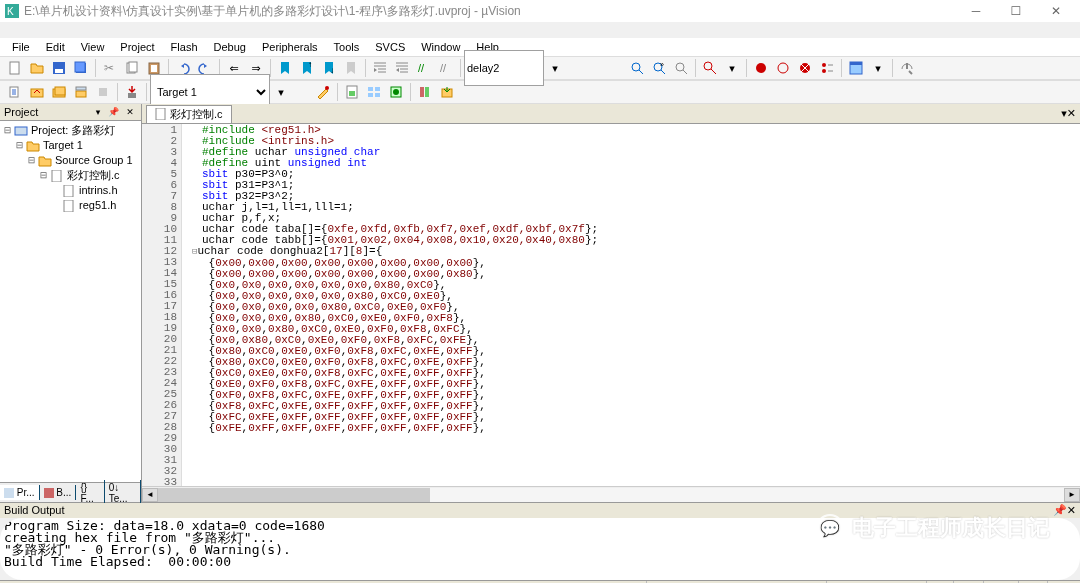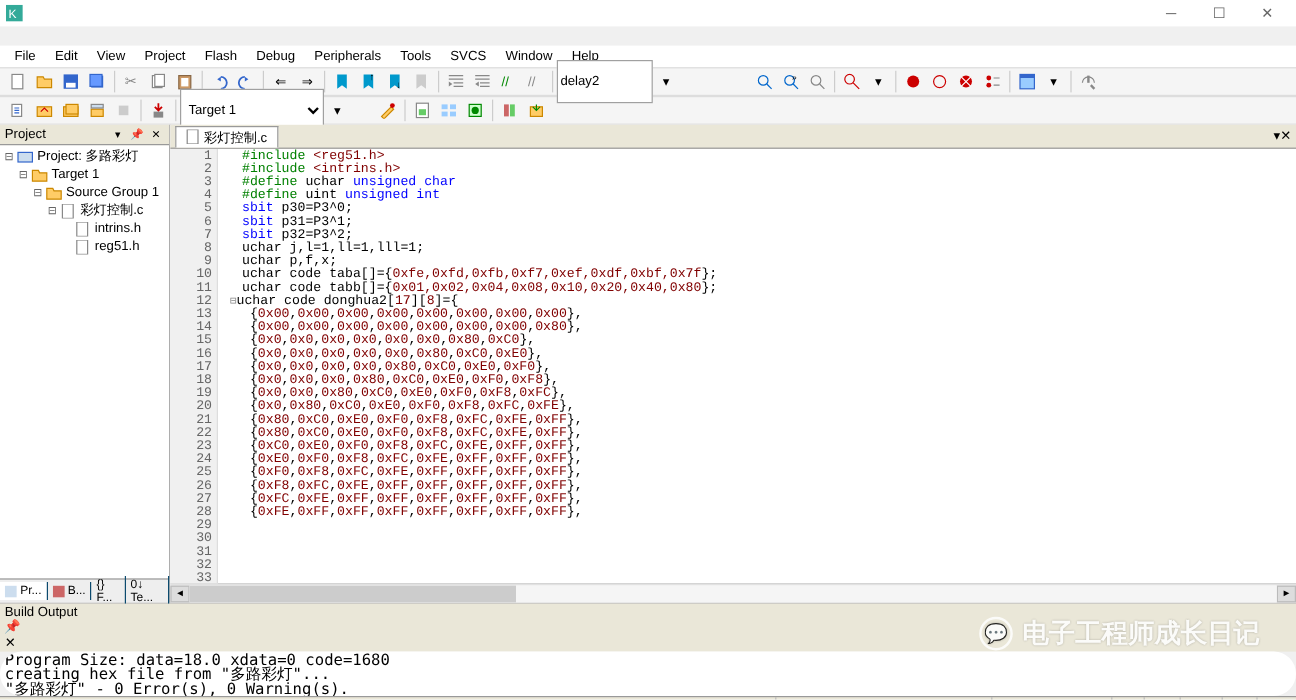--- a/index.html
+++ b/index.html
@@ -39,38 +39,39 @@
   .gutter { width: 40px; background: #f0f0f0; border-right: 1px solid #ddd; text-align: right; color: #666; padding: 1px 4px 1px 0; flex-shrink: 0; }
   .codelines { padding: 1px 0 1px 20px; white-space: pre; }
   .kw-green { color: #008000; }
   .kw-blue { color: #0000ff; }
   .kw-maroon { color: #800000; }
   .hscroll { height: 16px; background: #eee; border-top: 1px solid #ccc; display: flex; align-items: center; }
   .hscroll .harrow { width: 16px; height: 14px; background: #ddd; border: 1px solid #bbb; display: flex; align-items: center; justify-content: center; font-size: 8px; cursor: pointer; }
   .hscroll .htrack { flex: 1; height: 14px; background: #f5f5f5; position: relative; }
   .hscroll .hthumb { position: absolute; left: 0; top: 0; height: 100%; width: 30%; background: #ccc; }
   .buildpanel { height: 78px; border-top: 1px solid #999; display: flex; flex-direction: column; }
-  .buildpanel .bhead { background: #eae7d8; padding: 1px 4px; font-size: 11px; display: flex; flex-direction: column; }
+  .buildpanel .bhead { background: #eae7d8; padding: 1px 4px; font-size: 11px; display: flex; }
   .buildout { flex: 1; background: #fff; padding: 2px 4px; font-family: Consolas, monospace; font-size: 13px; line-height: 12px; white-space: pre; overflow: hidden; position: relative; border-radius: 22px; }
   .statusbar { height: 20px; background: #eae7d8; border-top: 1px solid #999; display: flex; align-items: center; font-size: 11px; padding: 0 4px; }
   .statusbar .cell { padding: 0 2px; border-left: 1px solid #bbb; height: 100%; display: flex; align-items: center; }
   .watermark { position: absolute; right: 30px; bottom: 40px; color: #fff; font-size: 22px; font-weight: bold; opacity: 0.85; display: flex; align-items: center; pointer-events: none; text-shadow: 0 0 2px rgba(0,0,0,.3); }
   .watermark .wxicon { width: 28px; height: 28px; border: 2px solid #fff; border-radius: 50%; display: flex; align-items: center; justify-content: center; margin-right: 8px; font-size: 16px; }
   svg { display: block; }
 </style>
 </head>
 <body>
 
 <div class="titlebar">
   <span class="icon">
     <svg width="14" height="14">
         <rect width="14" height="14" fill="#3a9"></rect>
         <text x="2" y="11" font-size="10" fill="#fff">K</text>
       </svg>
   </span>
+  <span>E:\单片机设计资料\仿真设计实例\基于单片机的多路彩灯设计\1-程序\多路彩灯.uvproj - µVision</span>
   <span class="spacer"></span>
   <span class="winbtn">─</span>
   <span class="winbtn">☐</span>
   <span class="winbtn">✕</span>
 </div>
 
 <div class="menubar" id="menubar">
     <span class="menuitem">File</span>
     <span class="menuitem">Edit</span>
     <span class="menuitem">View</span>

